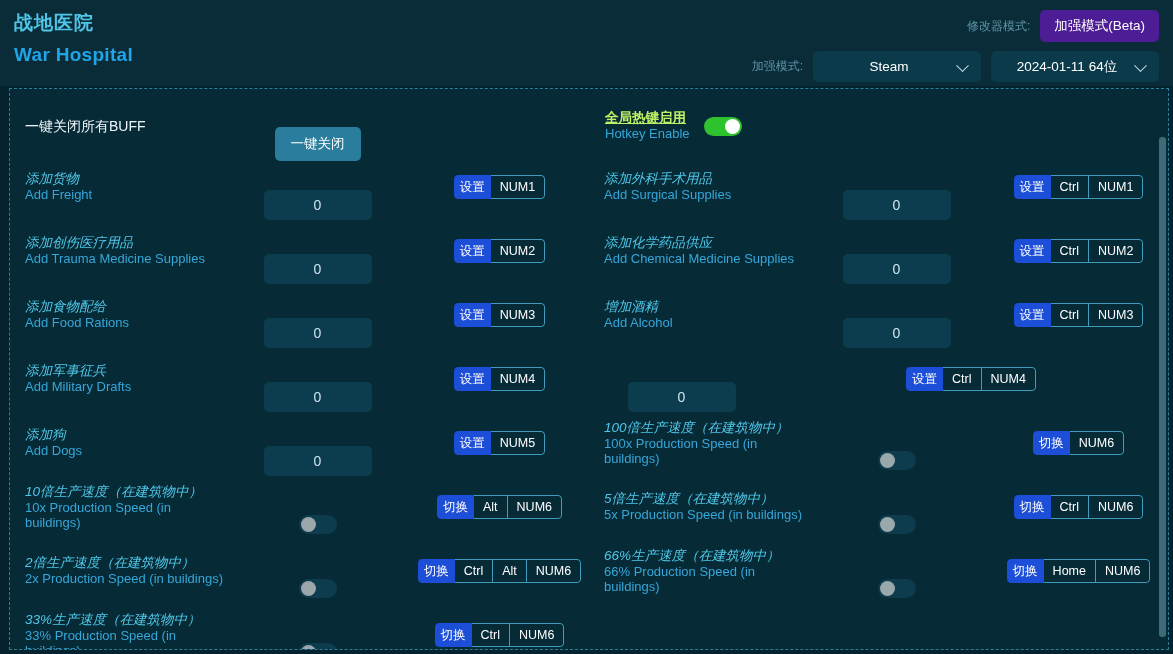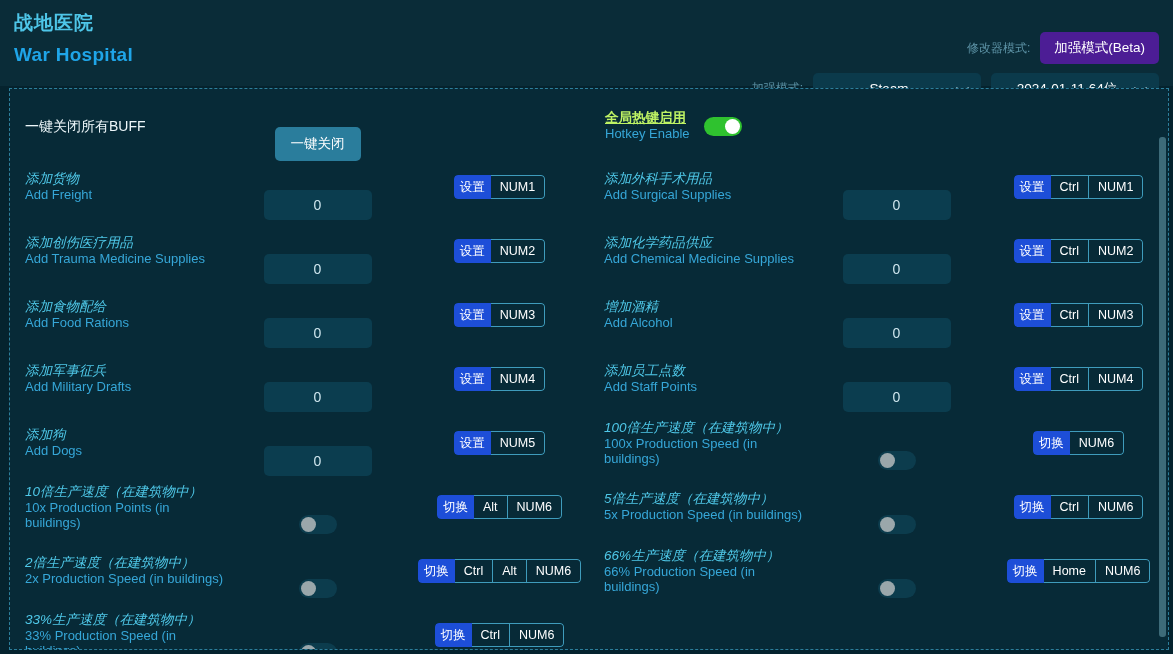--- a/index.html
+++ b/index.html
@@ -35,21 +35,20 @@
   }
 
   .header-controls {
     position: absolute;
     right: 14px;
     top: 10px;
     display: flex;
     flex-direction: column;
     align-items: flex-end;
     gap: 9px;
-    margin-top: 22px;
   }
   .ctrl-row {
     display: flex;
     align-items: center;
     gap: 10px;
   }
   .ctrl-label {
     font-size: 12px;
     color: #5d93a6;
   }
@@ -388,21 +387,21 @@
                 <span class="hk-action">设置</span>
                 <span class="hk-keys">
                   <span class="hk-key">NUM5</span>
                 </span>
               </div>
             </div>
           </div>
           <div class="row">
             <div class="label-cell speed-label">
               <span class="lbl-cn">10倍生产速度（在建筑物中）</span>
-              <span class="lbl-en">10x Production Points (in buildings)</span>
+              <span class="lbl-en">10x Production Speed (in buildings)</span>
             </div>
             <div class="widget-cell">
               <div class="toggle">
                 <span class="knob"></span>
               </div>
             </div>
             <div class="hk-cell">
               <div class="hotkey">
                 <span class="hk-action">切换</span>
                 <span class="hk-keys">
@@ -503,24 +502,20 @@
               <div class="hotkey">
                 <span class="hk-action">设置</span>
                 <span class="hk-keys">
                   <span class="hk-key">Ctrl</span>
                   <span class="hk-key">NUM3</span>
                 </span>
               </div>
             </div>
           </div>
           <div class="row">
-            <div class="label-cell speed-label">
-              <span class="lbl-cn">添加员工点数</span>
-              <span class="lbl-en">Add Staff Points</span>
-            </div>
             <div class="widget-cell">
               <input class="num-input" value="0" style="">
             </div>
             <div class="hk-cell">
               <div class="hotkey">
                 <span class="hk-action">设置</span>
                 <span class="hk-keys">
                   <span class="hk-key">Ctrl</span>
                   <span class="hk-key">NUM4</span>
                 </span>

